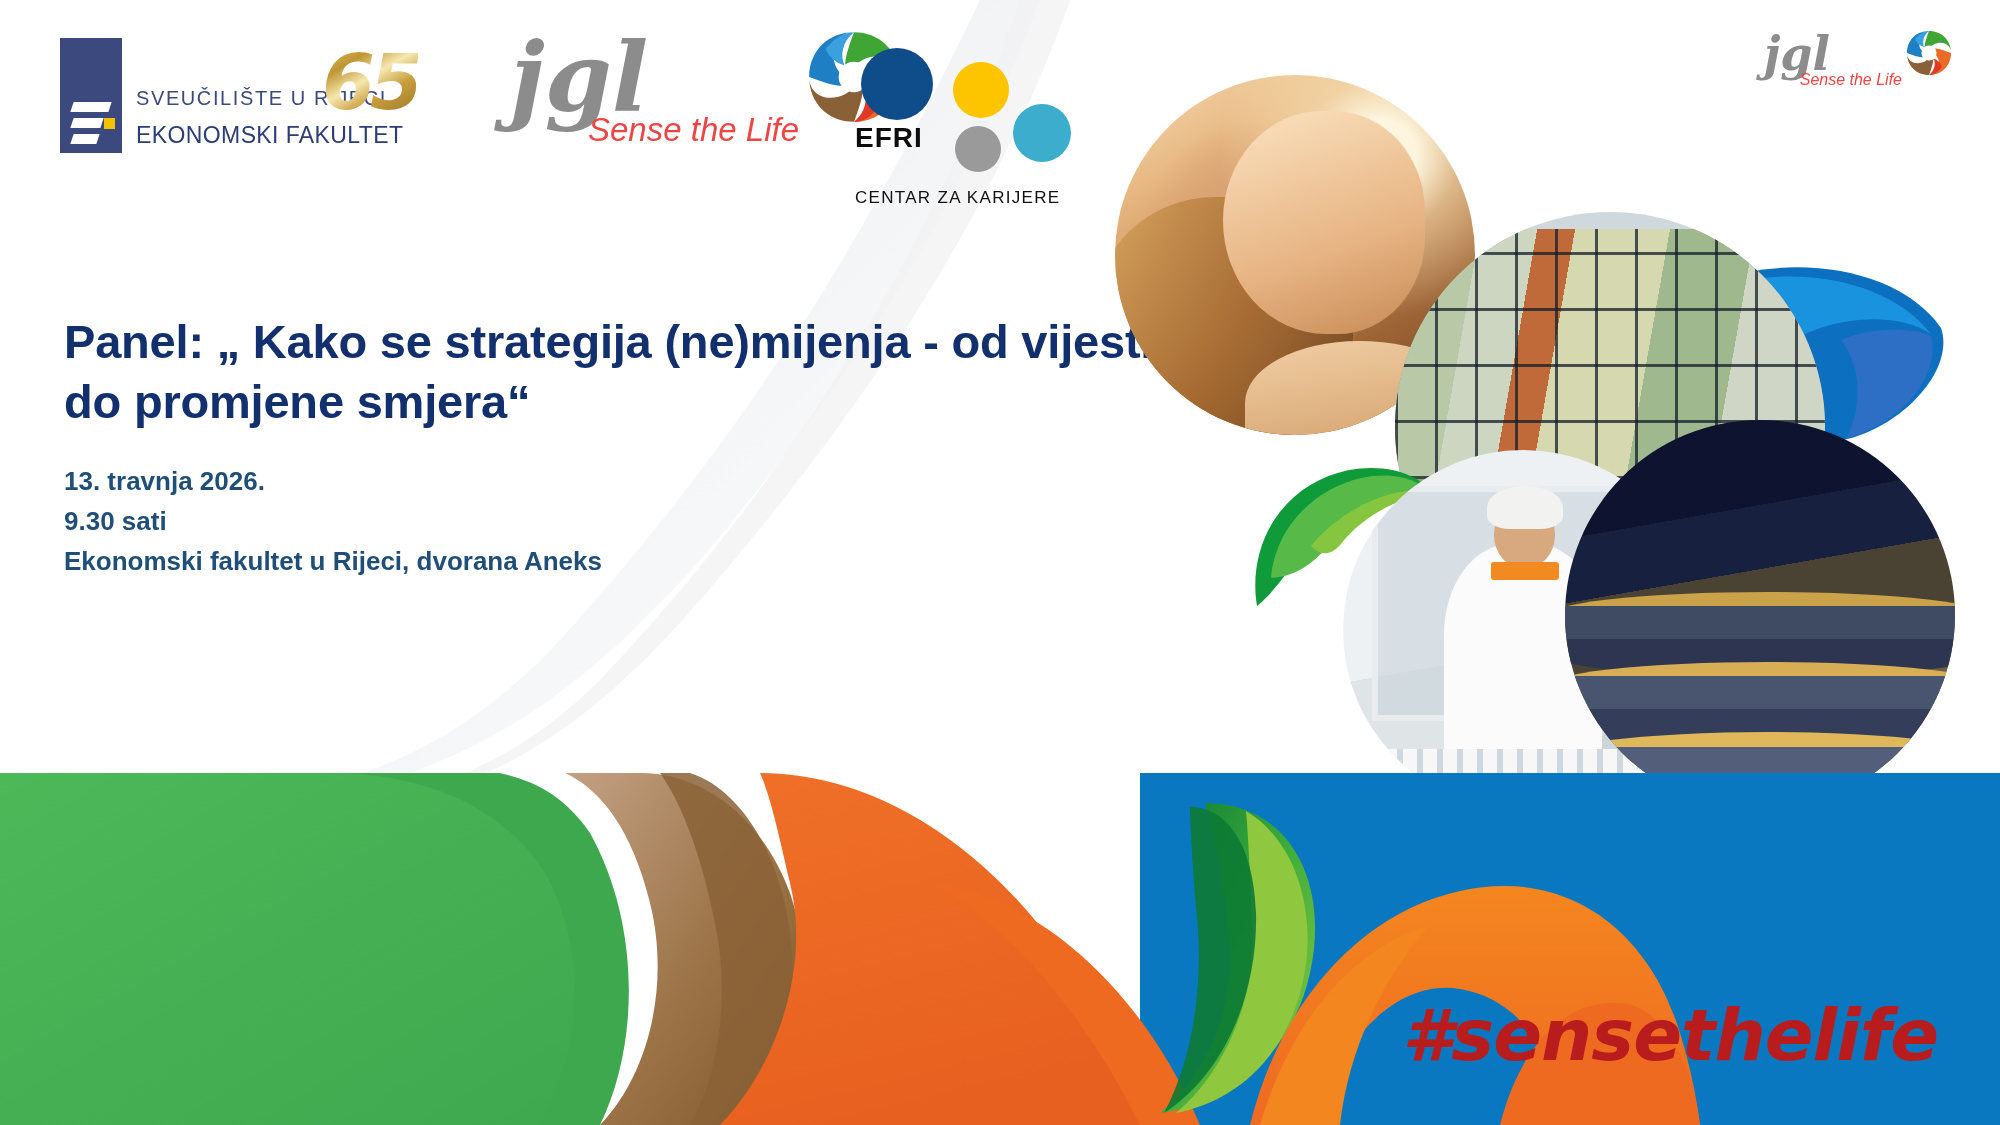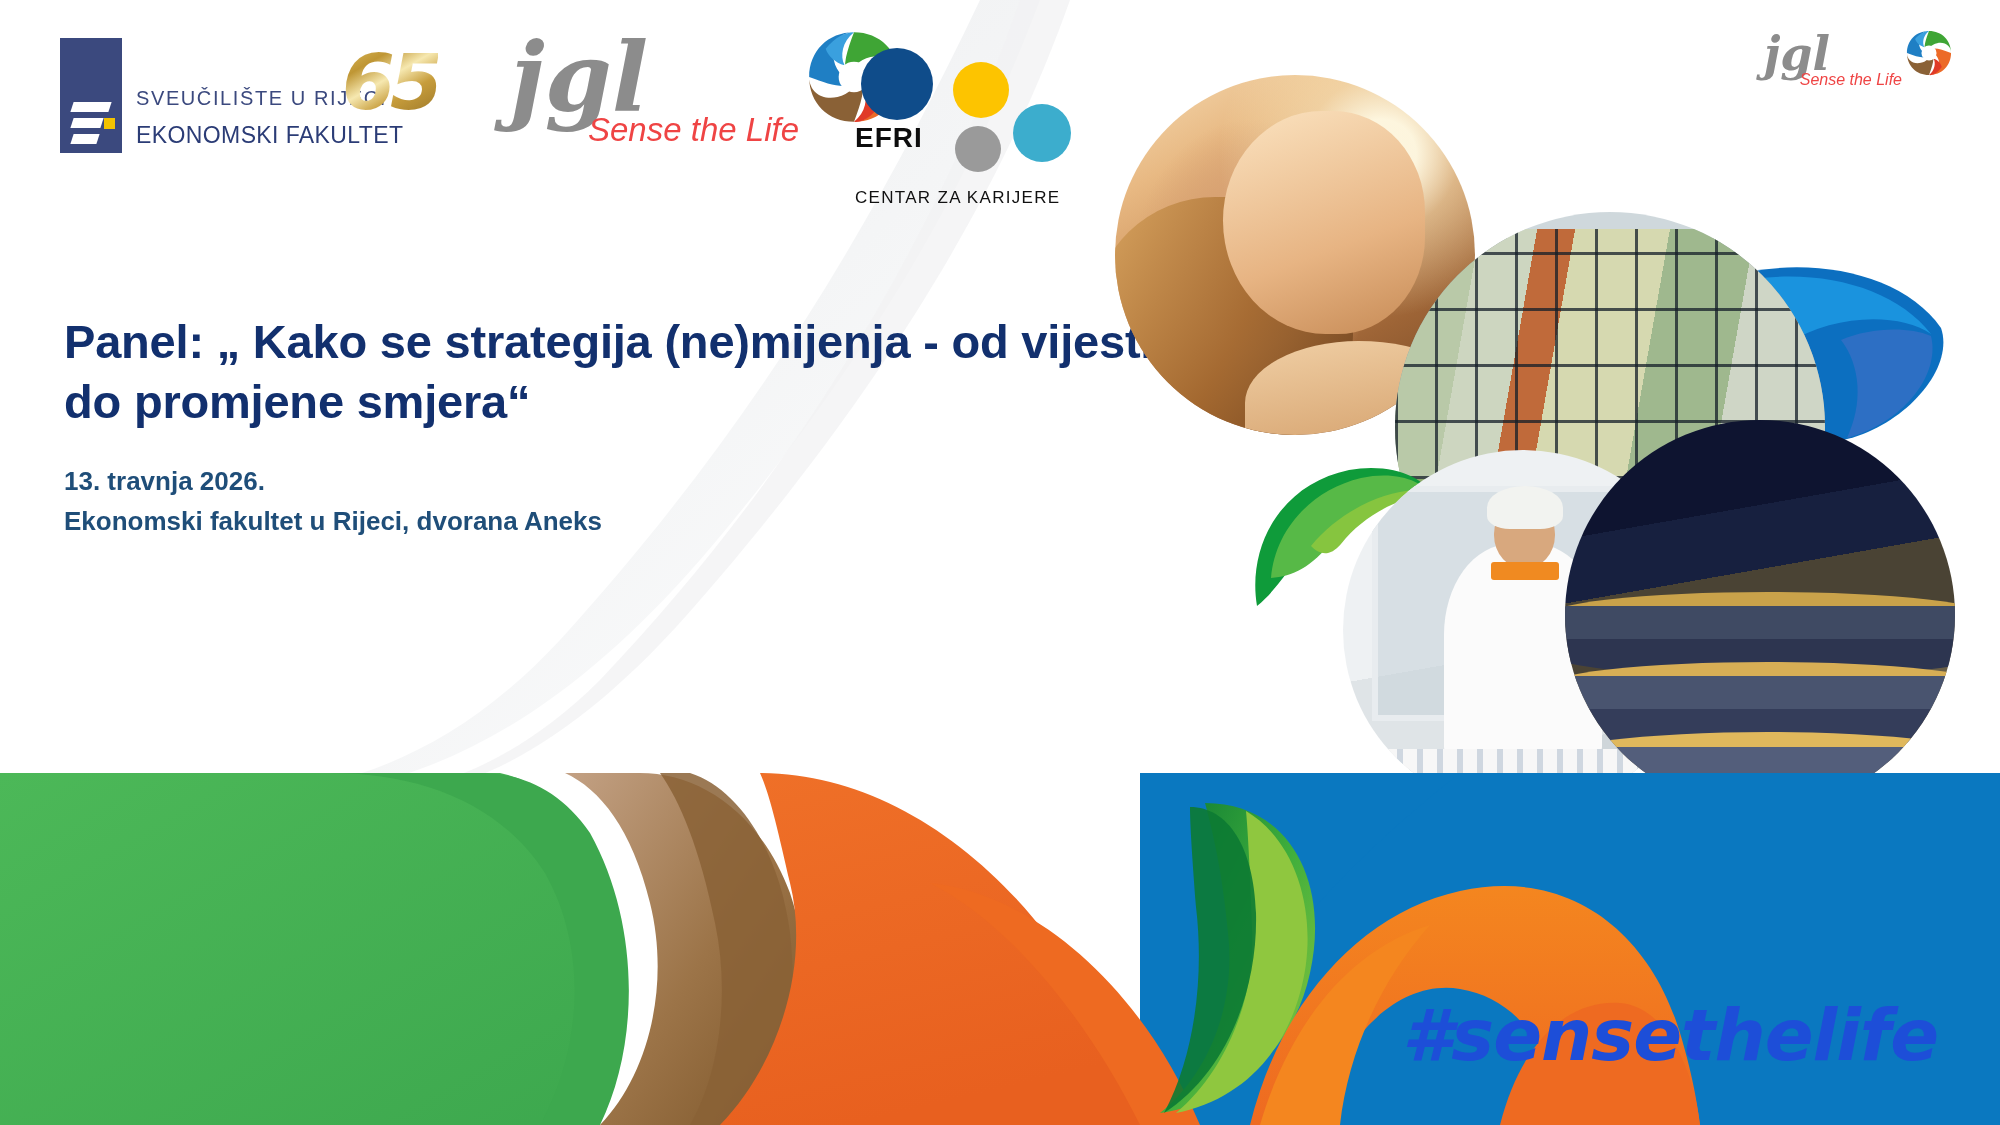--- a/index.html
+++ b/index.html
@@ -16,21 +16,21 @@
   .efri-mark .f1{left:12px;top:64px;width:38px;height:10px;transform:skewX(-18deg);}
   .efri-mark .f2{left:12px;top:80px;width:30px;height:10px;transform:skewX(-18deg);}
   .efri-mark .f3{left:12px;top:96px;width:26px;height:10px;transform:skewX(-18deg);}
   .efri-mark .fy{position:absolute;left:44px;top:80px;width:11px;height:11px;background:#f2c200;}
   .efri-text{display:flex;flex-direction:column;justify-content:flex-end;padding-bottom:4px;}
   .efri-top{font-size:20px;letter-spacing:1.6px;color:#3b497e;font-family:"Liberation Sans",sans-serif;}
   .efri-bot{font-size:23px;font-weight:normal;letter-spacing:0.4px;color:#2b3c76;margin-top:12px;}
   .anniv{position:absolute;left:322px;top:38px;font-size:76px;font-weight:bold;font-style:italic;
          background:linear-gradient(150deg,#e8c86a 0%,#bf9634 28%,#f6e8b0 46%,#c79d3c 64%,#8e6b22 100%);
          -webkit-background-clip:text;background-clip:text;color:transparent;letter-spacing:-5px;
-         font-family:"DejaVu Sans",sans-serif;margin-left:20px;}
+         font-family:"DejaVu Sans",sans-serif;}
 
   
   .jgl{position:absolute;display:flex;align-items:center;}
   .jgl-word{font-family:"DejaVu Serif",serif;font-style:italic;font-weight:bold;color:#8c8c8c;line-height:.8;}
   .jgl-tag{font-family:Liberation Sans, sans-serif;font-style:italic;color:#ef4444;}
   .jgl-big{left:510px;top:40px;}
   .jgl-big .jgl-word{font-size:96px;}
   .jgl-big .jgl-tag{font-size:33px;}
   .jgl-sm{right:42px;top:36px;}
   .jgl-sm .jgl-word{font-size:46px;}
@@ -98,21 +98,21 @@
   .ph-night .r2{top:62%;height:22%;background:linear-gradient(180deg,#d7ae55 0 16%,#49546f 16% 55%,#343d5a 55% 100%);}
   .ph-night .r3{top:80%;height:24%;background:linear-gradient(180deg,#e0b85c 0 16%,#535e7b 16% 55%,#3c4764 55% 100%);}
 
   .leaf{position:absolute;}
   .leaf-blue{left:560px;top:180px;width:290px;height:220px;}
   .leaf-green{left:150px;top:400px;width:190px;height:160px;}
 
   
   .banner{position:absolute;left:0;top:773px;width:2000px;height:352px;overflow:hidden;background:#ffffff;}
   .hash{position:absolute;right:62px;bottom:48px;font-size:72px;font-weight:bold;font-style:italic;
-        color:#1d4ed8;letter-spacing:-1px;font-family:"DejaVu Sans",sans-serif;z-index:9;margin-top:28px;}
+        color:#b91c1c;letter-spacing:-1px;font-family:"DejaVu Sans",sans-serif;z-index:9;margin-top:28px;}
 </style>
 </head>
 <body>
 
 <div class="slide">
 
   <svg class="swoosh" width="2000" height="800" viewBox="0 0 2000 800" style="left:0;top:0;">
     <defs>
       <linearGradient id="swg" x1="0" y1="0" x2="1" y2="1">
         <stop offset="0%" stop-color="#e9eaec"></stop>
@@ -176,20 +176,21 @@
       <path d="M12 50 C12 28 28 12 50 12 C38 12 30 22 33 36 C35 46 43 52 50 56 C40 60 28 56 12 50 Z" fill="#1f7fc4"></path>
       <path d="M26 26 C34 16 43 12 50 12 C40 20 38 32 42 40 C34 38 28 32 26 26 Z" fill="#3aa0de"></path>
       <circle cx="50" cy="50" r="13" fill="#ffffff"></circle>
     </svg>
   </div>
 
   <div class="title">Panel: „ Kako se strategija (ne)mijenja - od vijesti do promjene smjera“</div>
 
   <div class="meta">
     <div>13. travnja 2026.</div>
+    <div>9.30 sati</div>
     <div>Ekonomski fakultet u Rijeci, dvorana Aneks</div>
   </div>
 
   <div class="collage">
 
     <div class="ph ph-woman">
       <div class="hair"></div>
         <div class="face"></div>
         <div class="shoulder"></div>
     </div>

